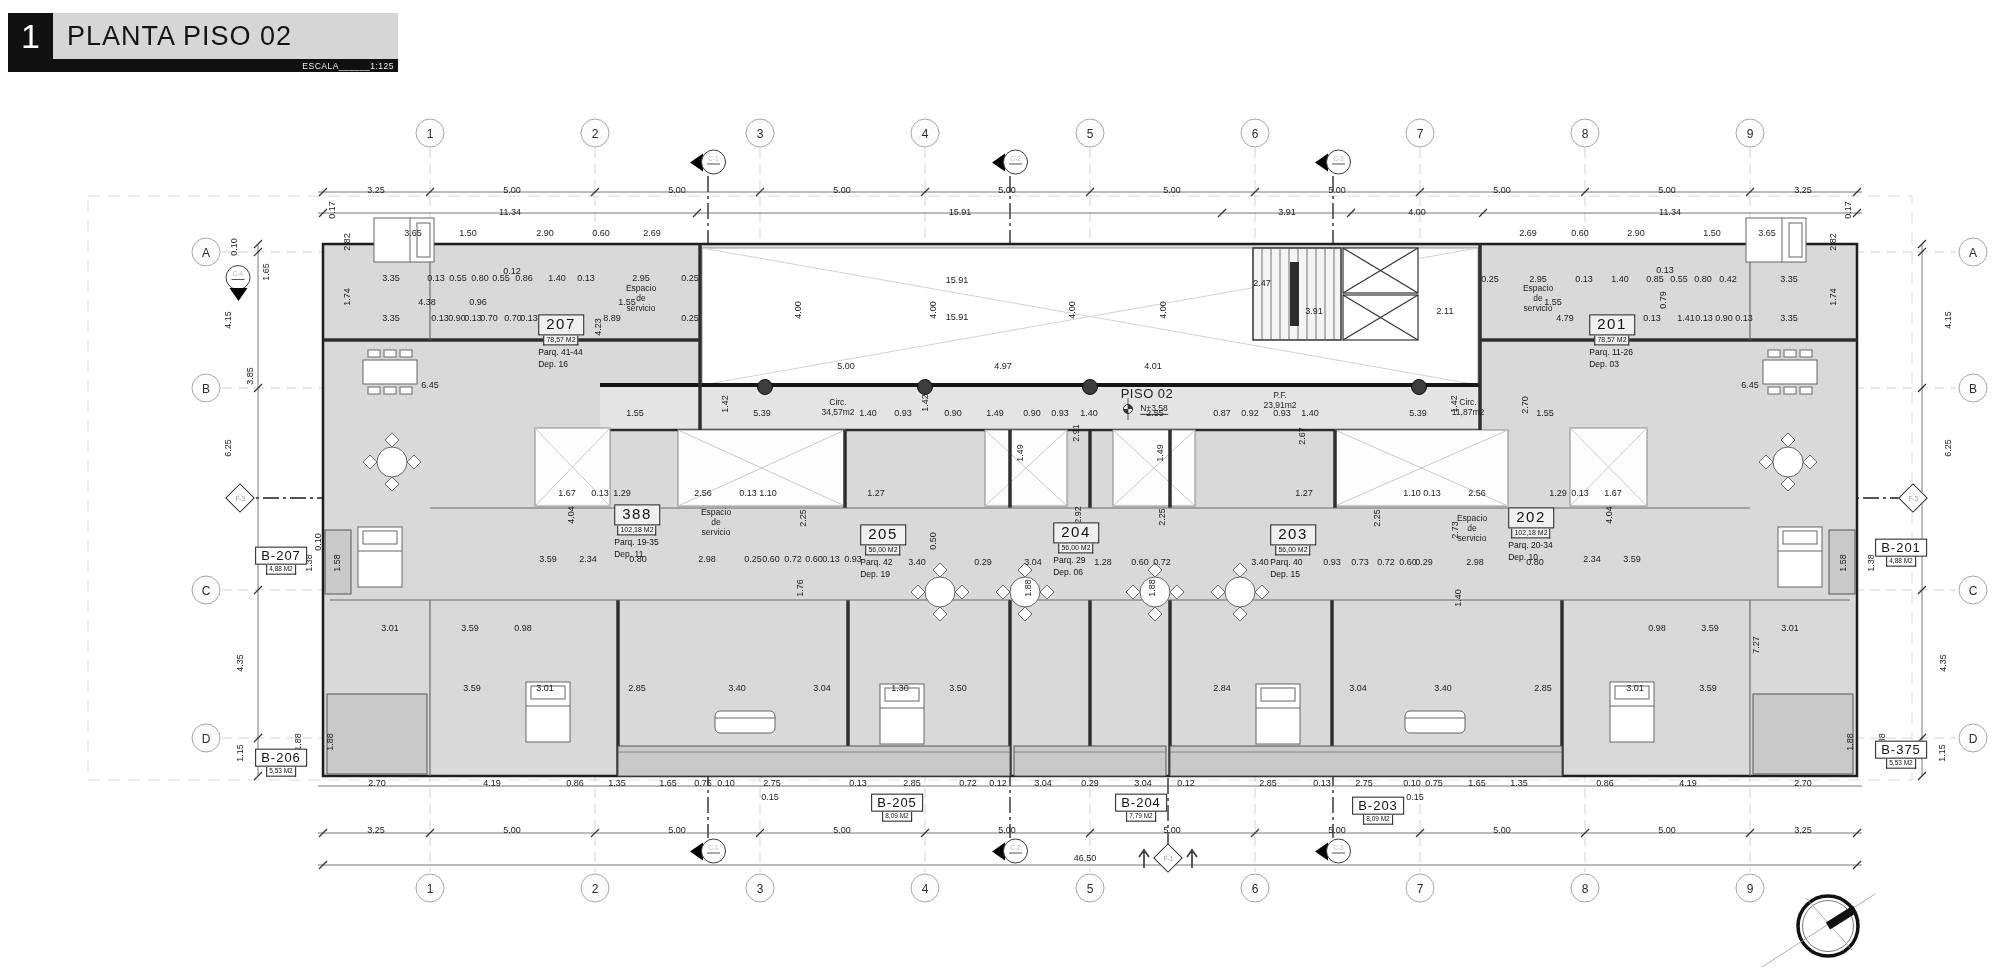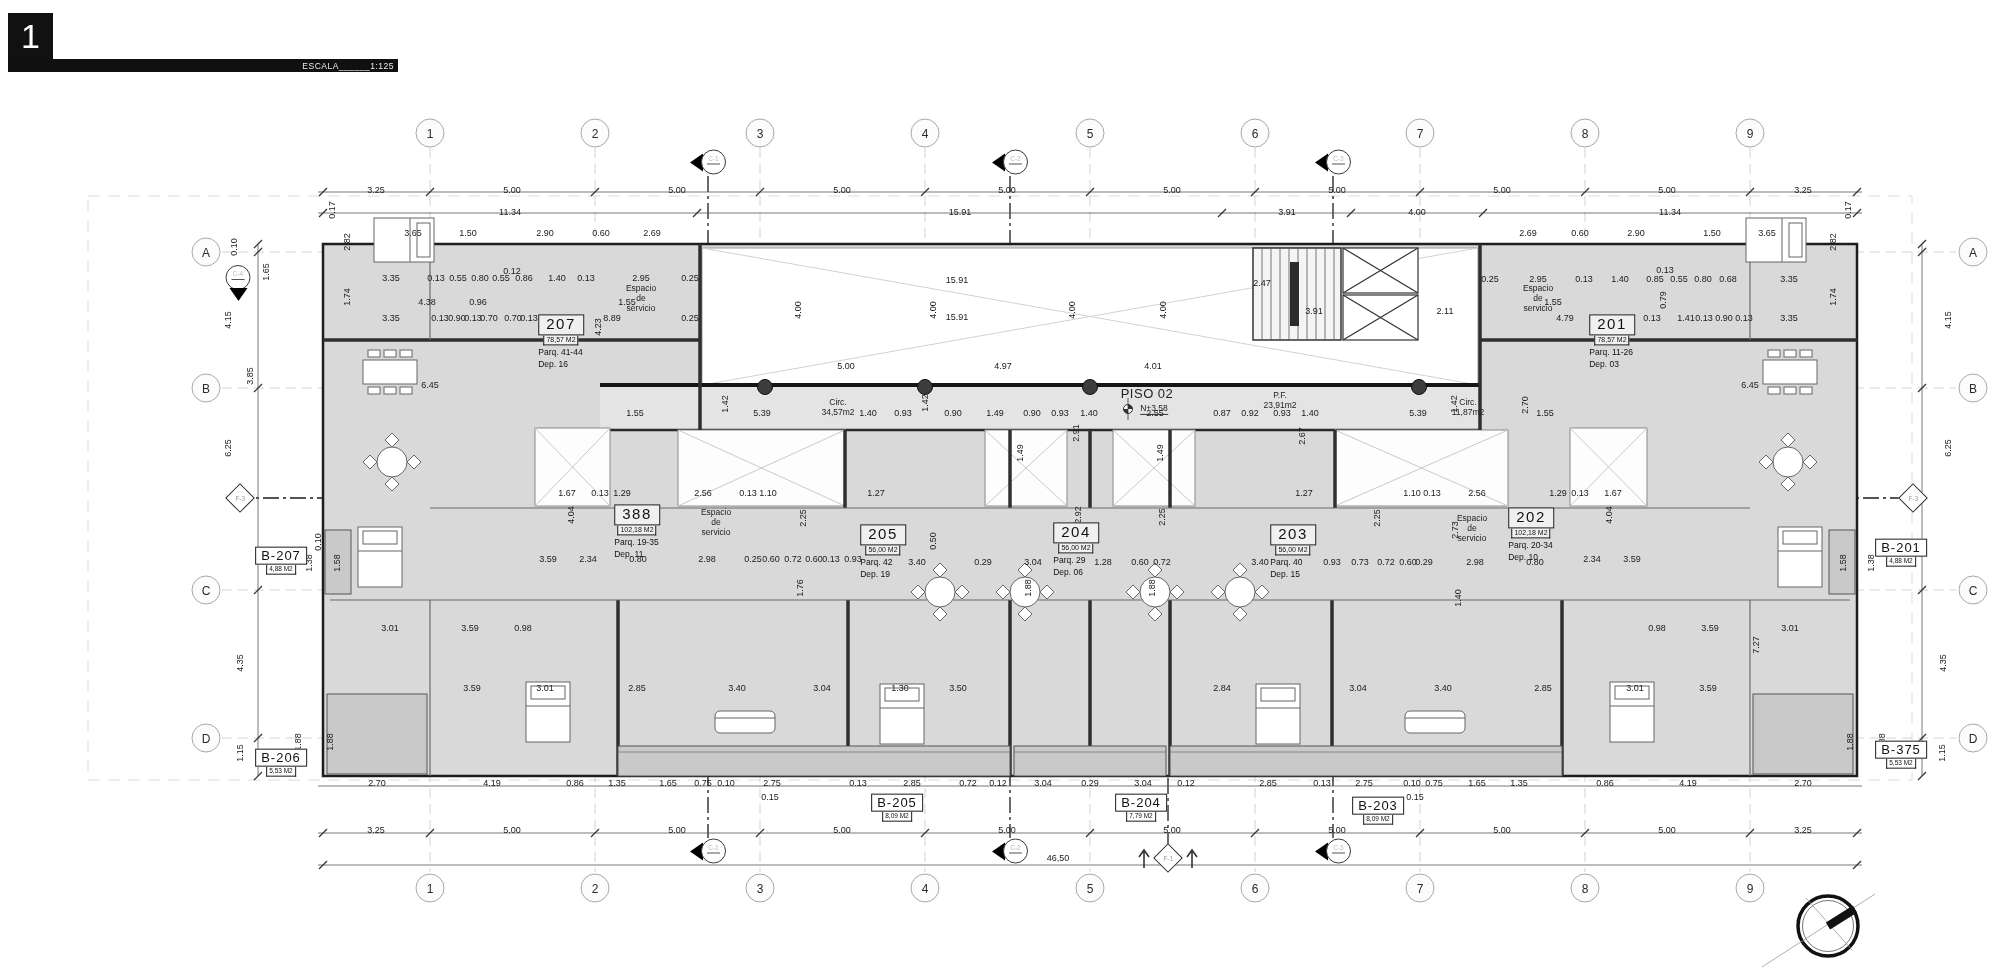--- a/index.html
+++ b/index.html
@@ -302,20 +302,21 @@
       <circle cx="1828" cy="926" r="25.5" fill="none" stroke="#555" stroke-width="0.8"></circle>
       <line x1="1762" y1="967" x2="1875" y2="894" stroke="#999" stroke-width="0.8"></line>
       <line x1="1806" y1="898" x2="1852" y2="950" stroke="#999" stroke-width="0.8"></line>
       <line x1="1828" y1="926" x2="1855" y2="909" stroke="#111" stroke-width="8"></line>
     </g>
   </svg>
 
   <div id="titleblock">
     <div class="row">
       <div id="tb-num">1</div>
+      <div id="tb-title">PLANTA PISO 02</div>
     </div>
     <div id="tb-scale">ESCALA______1:125</div>
   </div>
 
   <div id="overlay">
       <span class="dim" style="left: 376px; top: 190px; position: absolute;">3.25</span>
       <span class="dim" style="left: 512px; top: 190px; position: absolute;">5.00</span>
       <span class="dim" style="left: 677px; top: 190px; position: absolute;">5.00</span>
       <span class="dim" style="left: 842px; top: 190px; position: absolute;">5.00</span>
       <span class="dim" style="left: 1007px; top: 190px; position: absolute;">5.00</span>
@@ -351,21 +352,21 @@
       <span class="dim" style="left: 586px; top: 278px; position: absolute;">0.13</span>
       <span class="dim" style="left: 641px; top: 278px; position: absolute;">2.95</span>
       <span class="dim" style="left: 690px; top: 278px; position: absolute;">0.25</span>
       <span class="dim" style="left: 1490px; top: 279px; position: absolute;">0.25</span>
       <span class="dim" style="left: 1538px; top: 279px; position: absolute;">2.95</span>
       <span class="dim" style="left: 1584px; top: 279px; position: absolute;">0.13</span>
       <span class="dim" style="left: 1620px; top: 279px; position: absolute;">1.40</span>
       <span class="dim" style="left: 1655px; top: 279px; position: absolute;">0.85</span>
       <span class="dim" style="left: 1679px; top: 279px; position: absolute;">0.55</span>
       <span class="dim" style="left: 1703px; top: 279px; position: absolute;">0.80</span>
-      <span class="dim" style="left: 1728px; top: 279px; position: absolute;">0.68</span>
+      <span class="dim" style="left: 1728px; top: 279px; position: absolute;">0.42</span>
       <span class="dim" style="left: 1789px; top: 279px; position: absolute;">3.35</span>
       <span class="dim" style="left: 512px; top: 271px; position: absolute;">0.12</span>
       <span class="dim" style="left: 1665px; top: 270px; position: absolute;">0.13</span>
       <span class="dim" style="left: 391px; top: 318px; position: absolute;">3.35</span>
       <span class="dim" style="left: 440px; top: 318px; position: absolute;">0.13</span>
       <span class="dim" style="left: 457px; top: 318px; position: absolute;">0.90</span>
       <span class="dim" style="left: 473px; top: 318px; position: absolute;">0.13</span>
       <span class="dim" style="left: 489px; top: 318px; position: absolute;">0.70</span>
       <span class="dim" style="left: 513px; top: 318px; position: absolute;">0.70</span>
       <span class="dim" style="left: 529px; top: 318px; position: absolute;">0.13</span>
@@ -523,21 +524,21 @@
       <span class="dim" style="left: 376px; top: 830px; position: absolute;">3.25</span>
       <span class="dim" style="left: 512px; top: 830px; position: absolute;">5.00</span>
       <span class="dim" style="left: 677px; top: 830px; position: absolute;">5.00</span>
       <span class="dim" style="left: 842px; top: 830px; position: absolute;">5.00</span>
       <span class="dim" style="left: 1007px; top: 830px; position: absolute;">5.00</span>
       <span class="dim" style="left: 1172px; top: 830px; position: absolute;">5.00</span>
       <span class="dim" style="left: 1337px; top: 830px; position: absolute;">5.00</span>
       <span class="dim" style="left: 1502px; top: 830px; position: absolute;">5.00</span>
       <span class="dim" style="left: 1667px; top: 830px; position: absolute;">5.00</span>
       <span class="dim" style="left: 1803px; top: 830px; position: absolute;">3.25</span>
-      <span class="dim" style="left: 1058px; top: 858px; position: absolute;">46,50</span>
+      <span class="dim" style="left: 1085px; top: 858px; position: absolute;">46,50</span>
       <span class="dim vert" style="left: 234px; top: 247px; position: absolute;">0.10</span>
       <span class="dim vert" style="left: 228px; top: 320px; position: absolute;">4.15</span>
       <span class="dim vert" style="left: 228px; top: 448px; position: absolute;">6.25</span>
       <span class="dim vert" style="left: 250px; top: 376px; position: absolute;">3.85</span>
       <span class="dim vert" style="left: 240px; top: 663px; position: absolute;">4.35</span>
       <span class="dim vert" style="left: 240px; top: 753px; position: absolute;">1.15</span>
       <span class="dim vert" style="left: 1948px; top: 320px; position: absolute;">4.15</span>
       <span class="dim vert" style="left: 1948px; top: 448px; position: absolute;">6.25</span>
       <span class="dim vert" style="left: 1943px; top: 663px; position: absolute;">4.35</span>
       <span class="dim vert" style="left: 1942px; top: 753px; position: absolute;">1.15</span>

